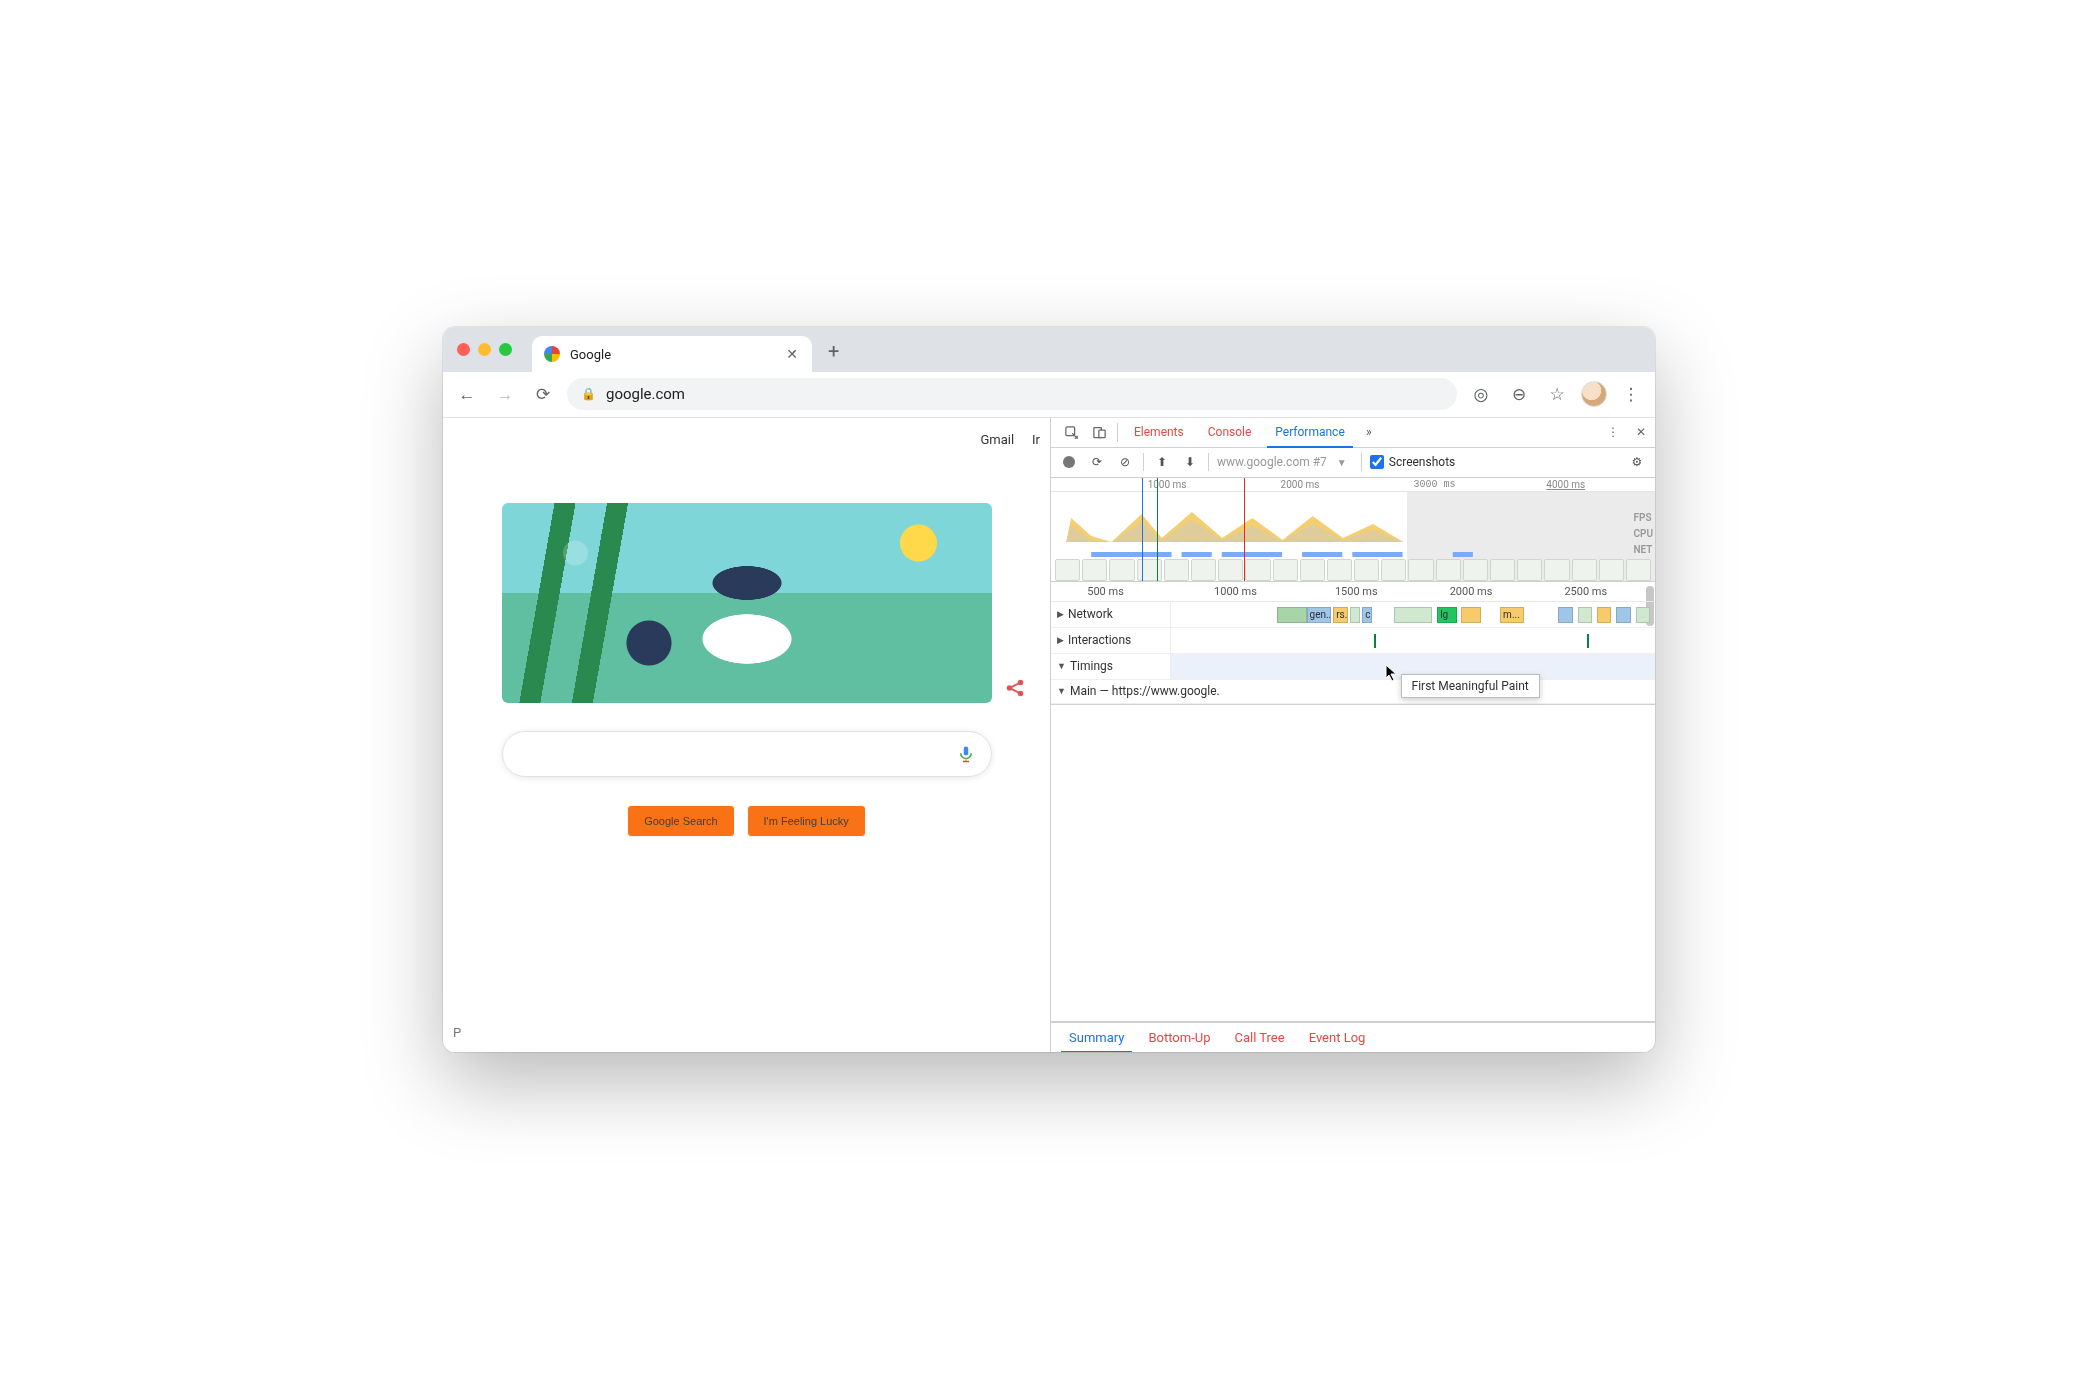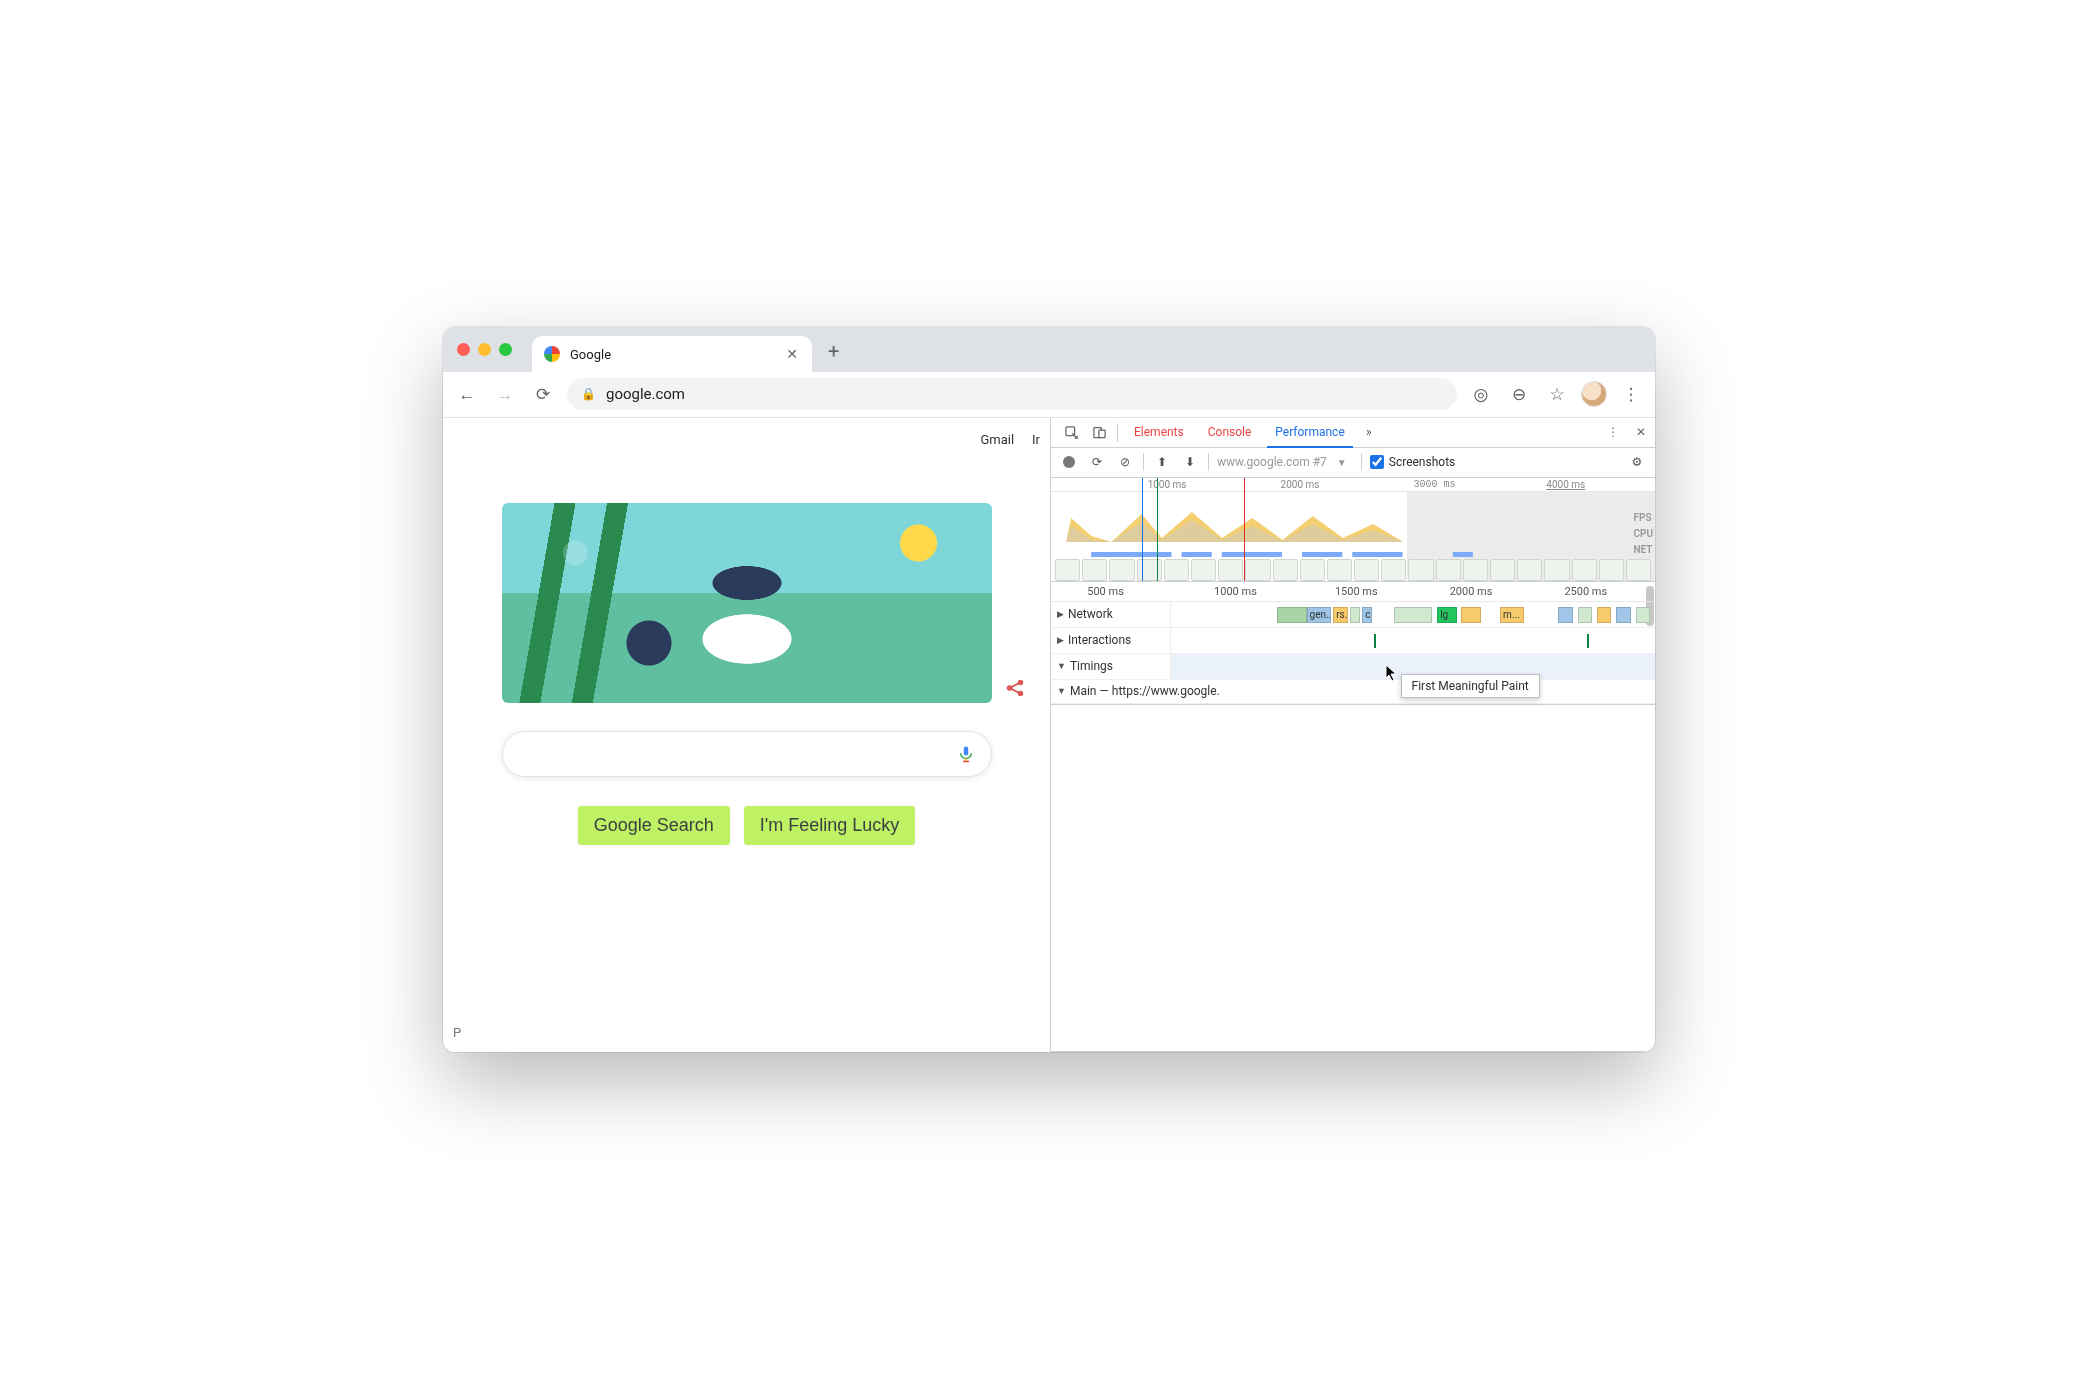--- a/index.html
+++ b/index.html
@@ -114,21 +114,21 @@
     margin: 28px auto 0;
     width: 490px; height:46px;
     border:1px solid #dfe1e5; border-radius:24px;
     box-shadow: 0 1px 6px rgba(32,33,36,.1);
     display:flex; align-items:center; padding:0 16px;
     justify-content:flex-end;
   }
   .mic { width:18px; height:24px; }
   .mic svg{width:100%;height:100%;}
   .btnrow{ margin:28px auto 0; width:490px; display:flex; justify-content:center; gap:12px;}
-  .gbtn{ background:#bef264; border:1px solid #f8f9fa; color:#3c4043; font-size:18px; padding:9px 16px; border-radius:4px; cursor:pointer;}
+  .gbtn{ background:#f97316; border:1px solid #f8f9fa; color:#3c4043; font-size:11px; padding:9px 16px; border-radius:4px; cursor:pointer;}
   .pcut{ position:absolute; bottom:12px; left:10px; color:#777; font-size:13px;}
   
   .devtools {
     flex:1;
     border-left:1px solid #d0d0d0;
     display:flex; flex-direction:column;
     background:#fff;
     font-size:12px;
     color:#303030;
   }
@@ -672,15 +672,21 @@
               <div style="position: absolute; left: 0px; right: 0px; top: 0px; height: 18px; background: linear-gradient(90deg, rgb(247, 203, 107) 0px, rgb(247, 203, 107) 18%, rgb(123, 170, 247) 18%, rgb(123, 170, 247) 35%, rgb(247, 203, 107) 35%, rgb(247, 203, 107) 44%, rgb(123, 170, 247) 44%, rgb(123, 170, 247) 58%, rgb(247, 203, 107) 58%, rgb(247, 203, 107) 70%, rgb(123, 170, 247) 70%, rgb(123, 170, 247) 78%, rgb(247, 203, 107) 78%, rgb(247, 203, 107) 100%);"></div>
             </div>
         </div>
 
         <div class="tooltip" id="tt" style="left: calc(38% + 120px); top: 92px;">First Meaningful Paint</div>
         <svg class="cursor-arrow" id="cursor" viewBox="0 0 14 18" style="left: calc(35.5% + 120px); top: 82px;">
             <path d="M1 1 L1 14 L4 11 L7 17 L9 16 L6 10 L11 10 Z" fill="#000" stroke="#fff" stroke-width="1"></path>
           </svg>
       </div>
 
+      <div class="dt-bottom dt-tabs" style="border-top:1px solid #d0d0d0;border-bottom:none;">
+        <div class="dt-tab active">Summary</div>
+        <div class="dt-tab">Bottom-Up</div>
+        <div class="dt-tab">Call Tree</div>
+        <div class="dt-tab">Event Log</div>
+      </div>
     </div>
   </div>
 </div>
 
 </body></html>

